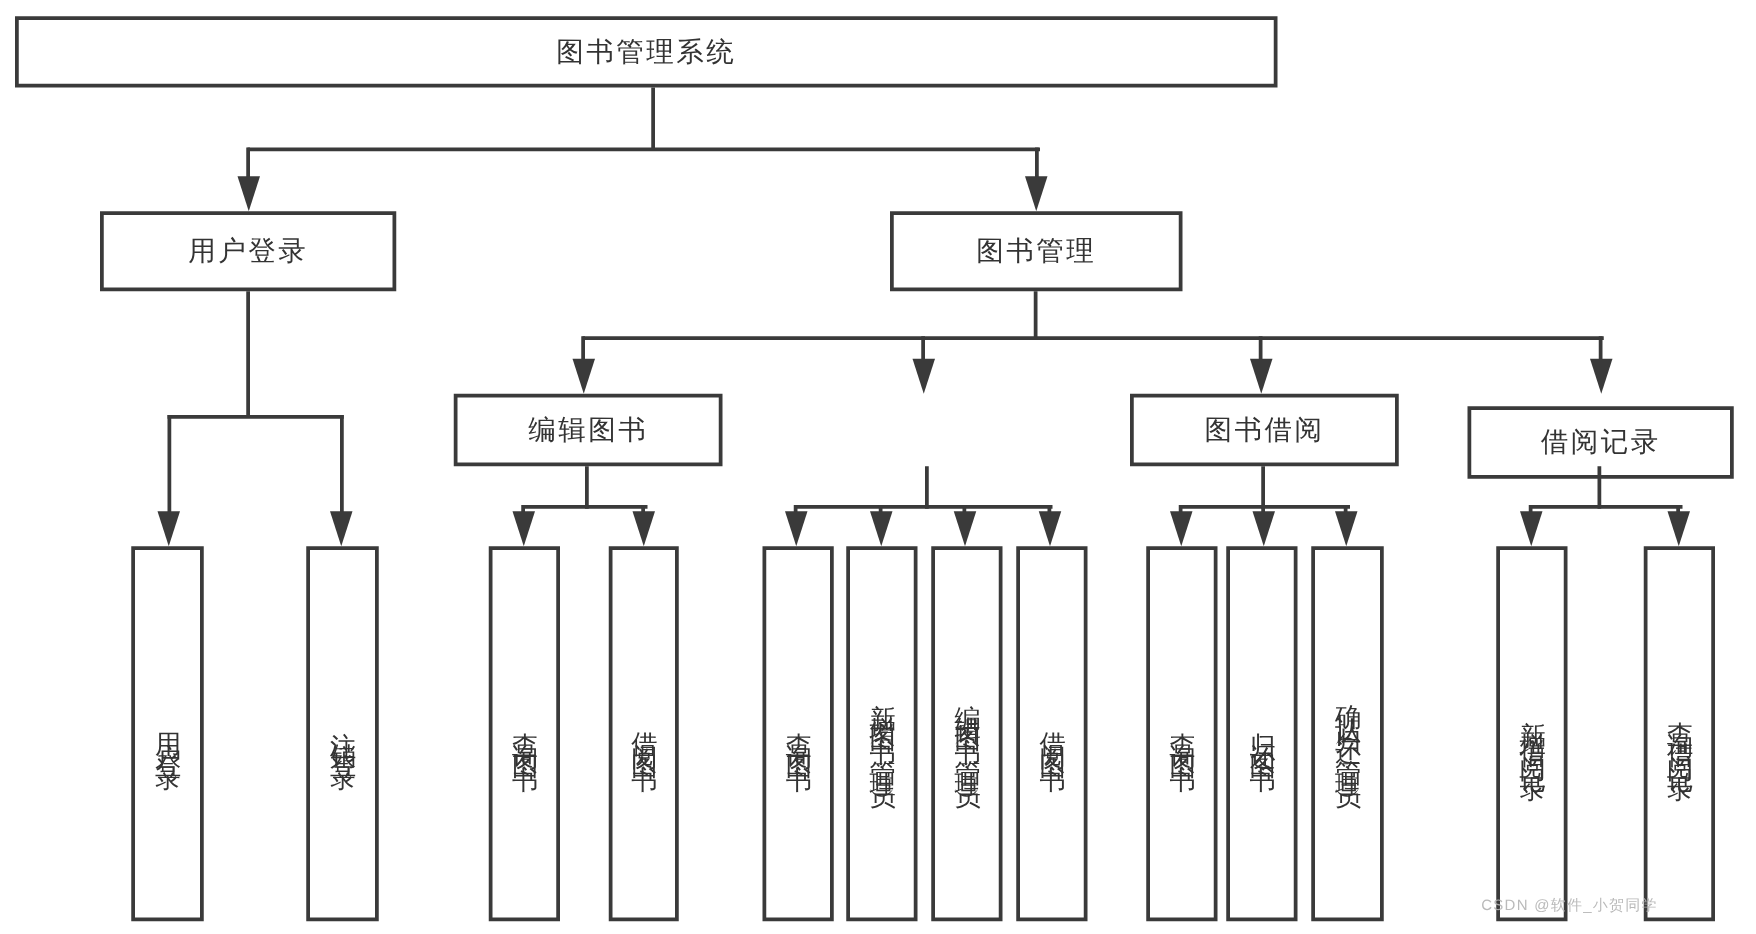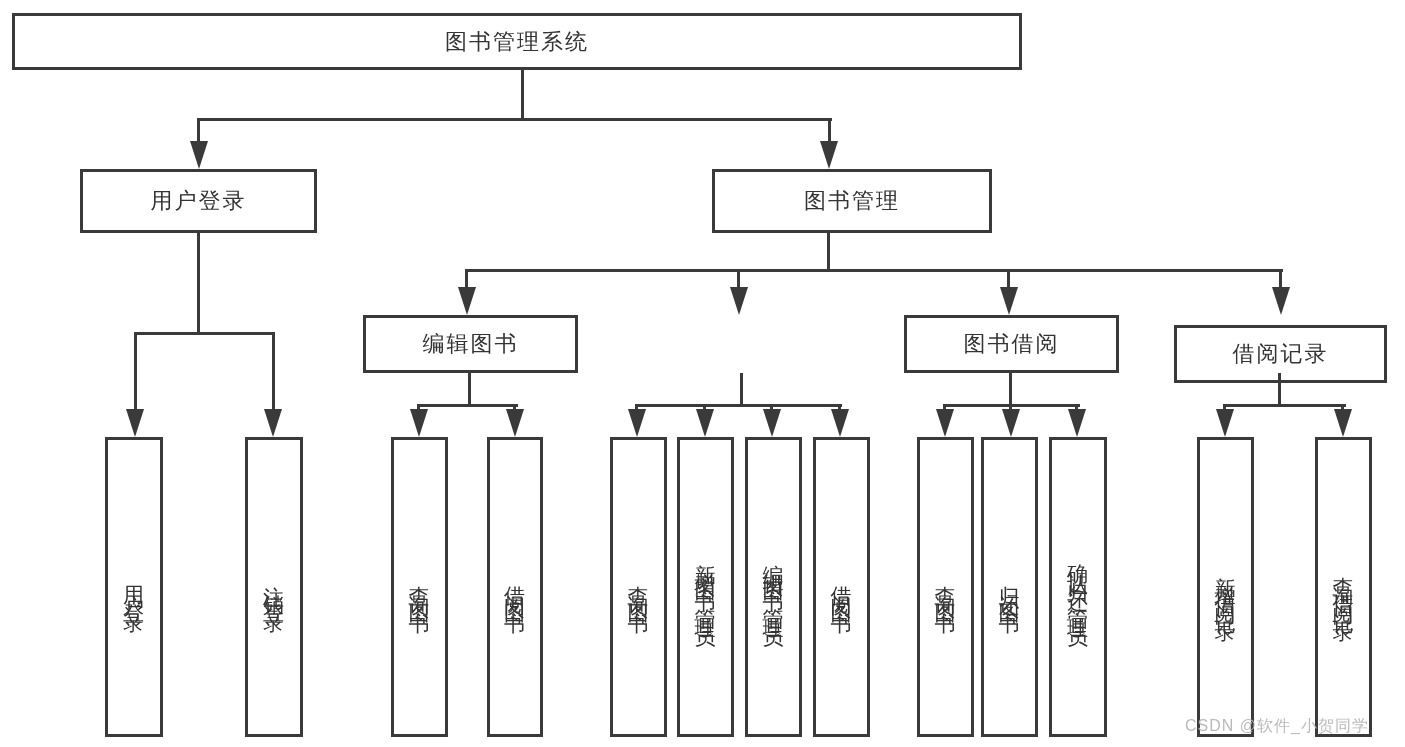--- a/index.html
+++ b/index.html
@@ -35,21 +35,21 @@
     position: absolute;
     width: 0; height: 0;
     border-left: 9px solid transparent;
     border-right: 9px solid transparent;
     border-top: 28px solid #3a3a3a;
   }
   .watermark {
     position: absolute;
     left: 1185px;
     top: 716px;
-    font-size: 16px;
+    font-size: 12px;
     letter-spacing: 1px;
     color: #b3b3b3;
     opacity: 0.9;
     z-index: 10;
     white-space: nowrap;
     text-align: center;
   }
 </style>
 </head>
 <body>
@@ -63,21 +63,21 @@
   <div class="line" style="left:521px; top:70px; width:3px; height:50px;"></div>
   <div class="line" style="left:198px; top:118px; width:634px; height:3px;"></div>
   <div class="line" style="left:197px; top:118px; width:3px; height:34px;"></div>
   <div class="line" style="left:828px; top:118px; width:3px; height:34px;"></div>
   <div class="arrow" style="left:190px; top:141px;"></div>
   <div class="arrow" style="left:820px; top:141px;"></div>
 
   <div class="box" style="left:80px; top:169px; width:237px; height:64px;">
     <span class="hlabel">用户登录</span>
   </div>
-  <div class="box" style="left:712px; top:169px; width:280px; height:64px;">
+  <div class="box" style="left:712px; top:169px; width:234px; height:64px;">
     <span class="hlabel">图书管理</span>
   </div>
 
   <div class="line" style="left:197px; top:233px; width:3px; height:101px;"></div>
   <div class="line" style="left:134px; top:332px; width:141px; height:3px;"></div>
   <div class="line" style="left:134px; top:332px; width:3px; height:80px;"></div>
   <div class="line" style="left:272px; top:332px; width:3px; height:80px;"></div>
   <div class="arrow" style="left:126px; top:409px;"></div>
   <div class="arrow" style="left:264px; top:409px;"></div>
 

